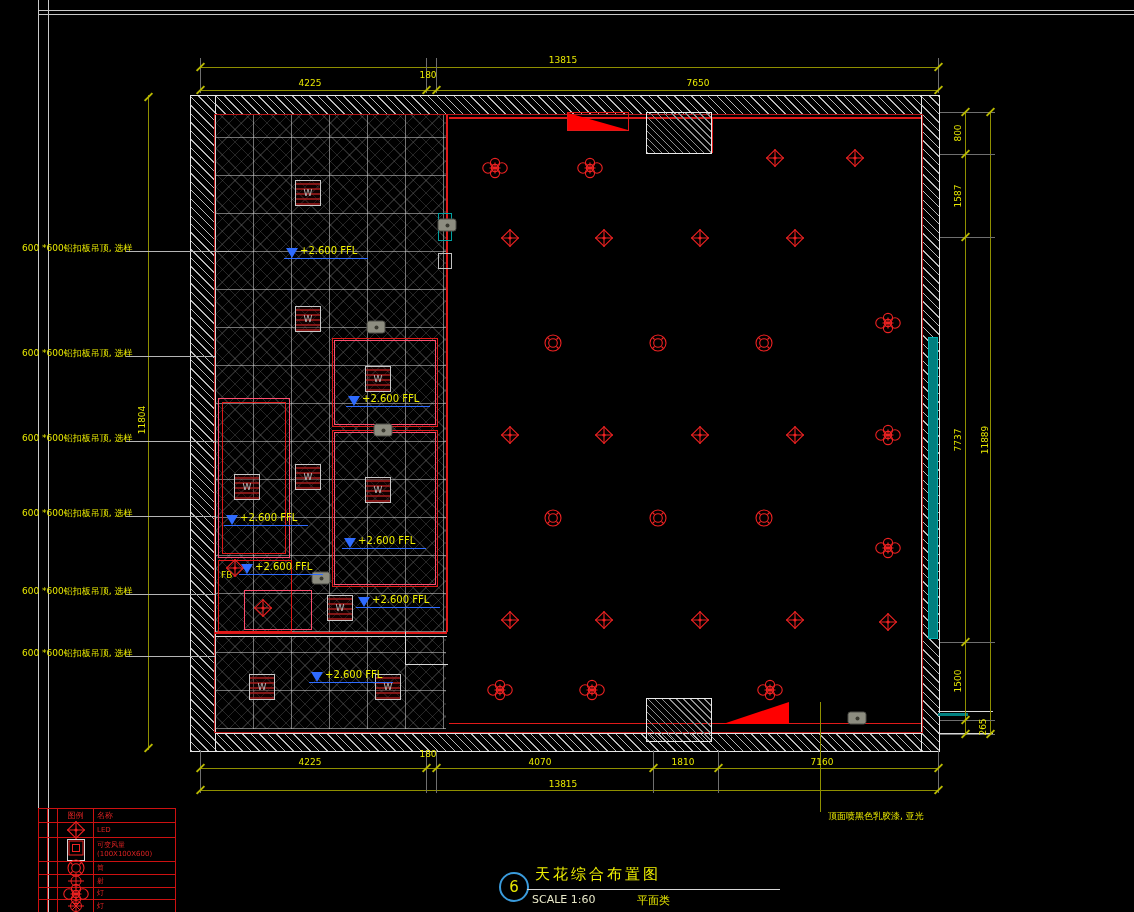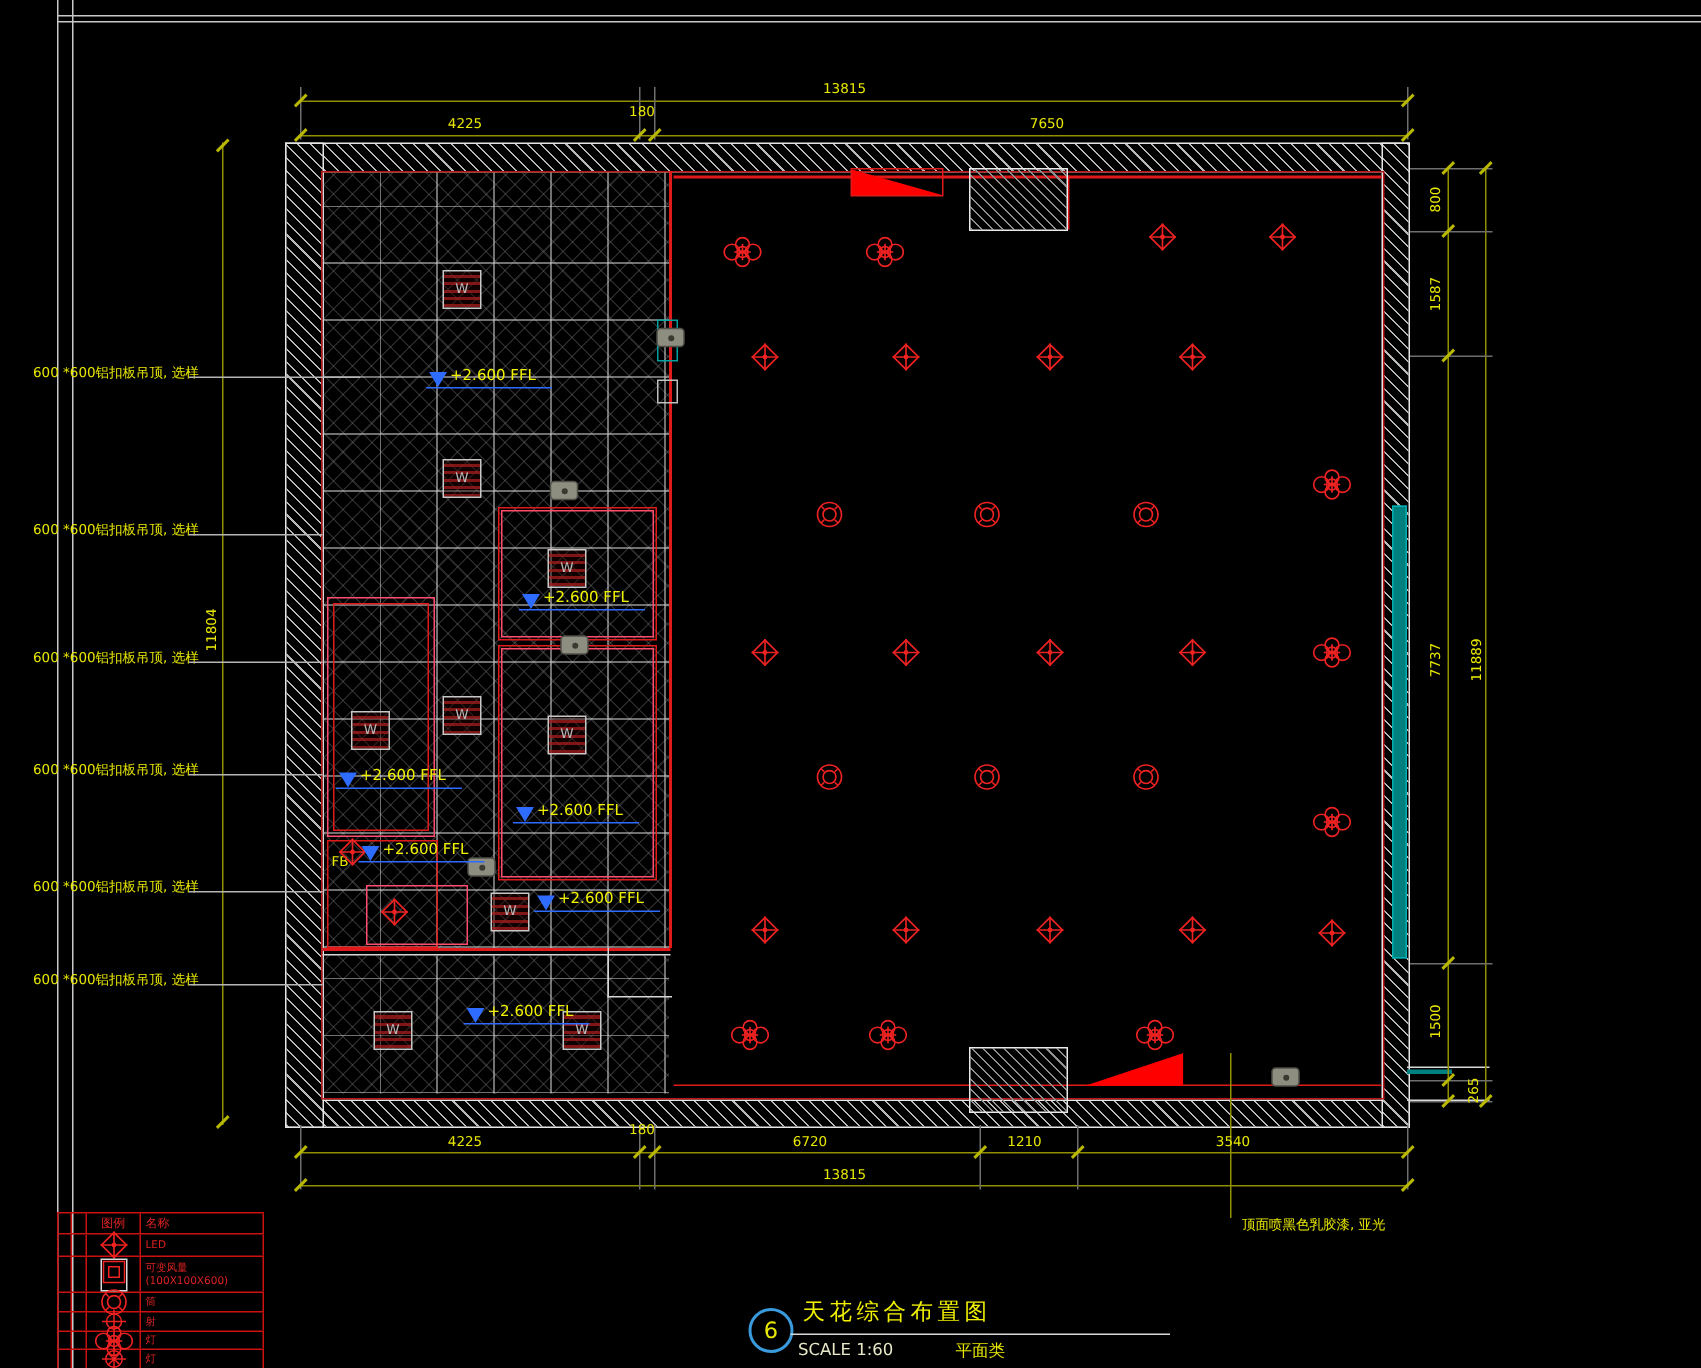--- a/index.html
+++ b/index.html
@@ -435,23 +435,23 @@
         <i></i>
       </div>
     </div>
   <div id="dim-layer">
       <div class="dimlabel" style="left: 563px; top: 60px;">13815</div>
       <div class="dimlabel" style="left: 310px; top: 83px;">4225</div>
       <div class="dimlabel" style="left: 428px; top: 75px;">180</div>
       <div class="dimlabel" style="left: 698px; top: 83px;">7650</div>
       <div class="dimlabel" style="left: 310px; top: 762px;">4225</div>
       <div class="dimlabel" style="left: 428px; top: 754px;">180</div>
-      <div class="dimlabel" style="left: 540px; top: 762px;">6720</div>
-      <div class="dimlabel" style="left: 683px; top: 762px;">1210</div>
-      <div class="dimlabel" style="left: 822px; top: 762px;">3540</div>
+      <div class="dimlabel" style="left: 540px; top: 762px;">4070</div>
+      <div class="dimlabel" style="left: 683px; top: 762px;">1810</div>
+      <div class="dimlabel" style="left: 822px; top: 762px;">7160</div>
       <div class="dimlabel" style="left: 563px; top: 784px;">13815</div>
       <div class="dimlabel v" style="left: 958px; top: 133px;">800</div>
       <div class="dimlabel v" style="left: 958px; top: 196px;">1587</div>
       <div class="dimlabel v" style="left: 958px; top: 440px;">7737</div>
       <div class="dimlabel v" style="left: 958px; top: 681px;">1500</div>
       <div class="dimlabel v" style="left: 983px; top: 727px;">265</div>
       <div class="dimlabel v" style="left: 985px; top: 440px;">11889</div>
       <div class="dimlabel v" style="left: 142px; top: 420px;">11804</div>
       <div class="tick" style="left: 195px; top: 66px;"></div>
       <div class="tick" style="left: 933px; top: 66px;"></div>

